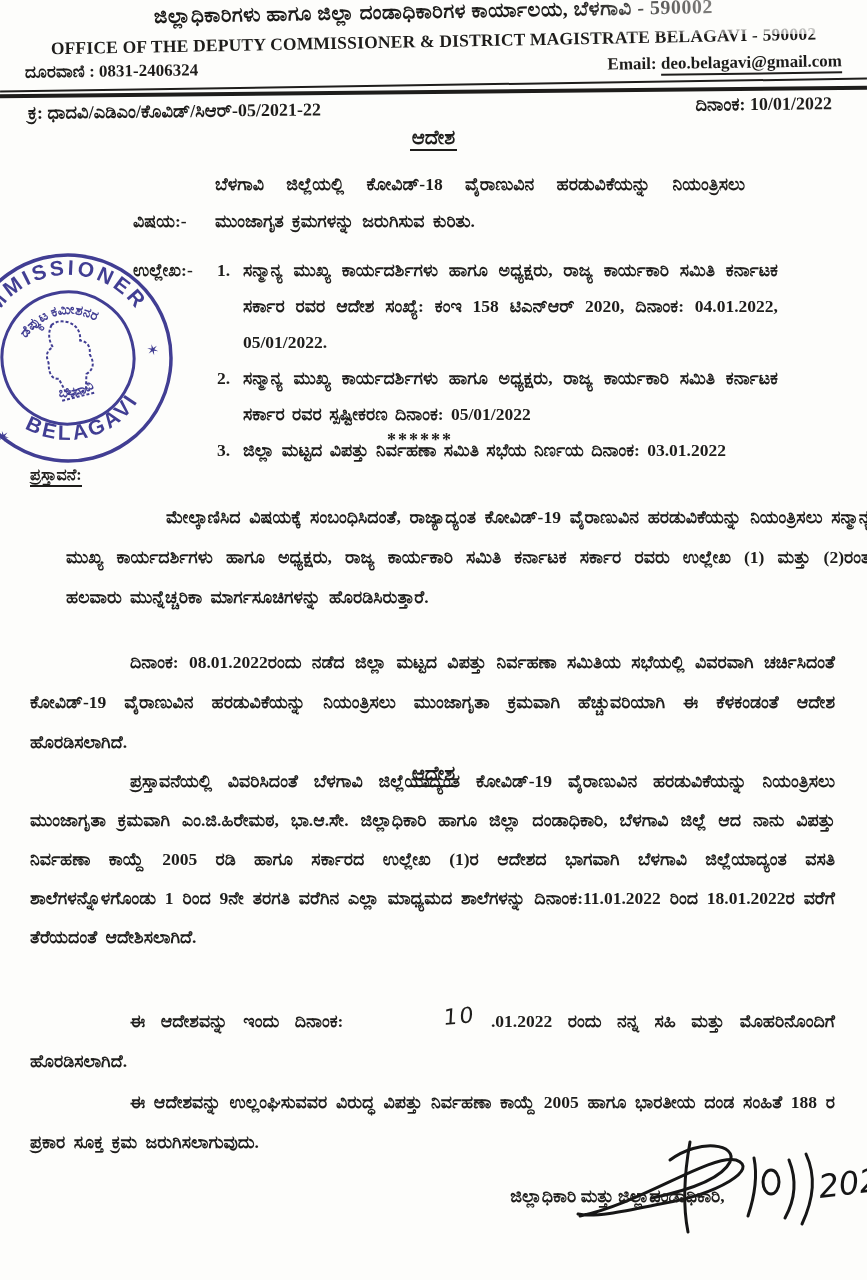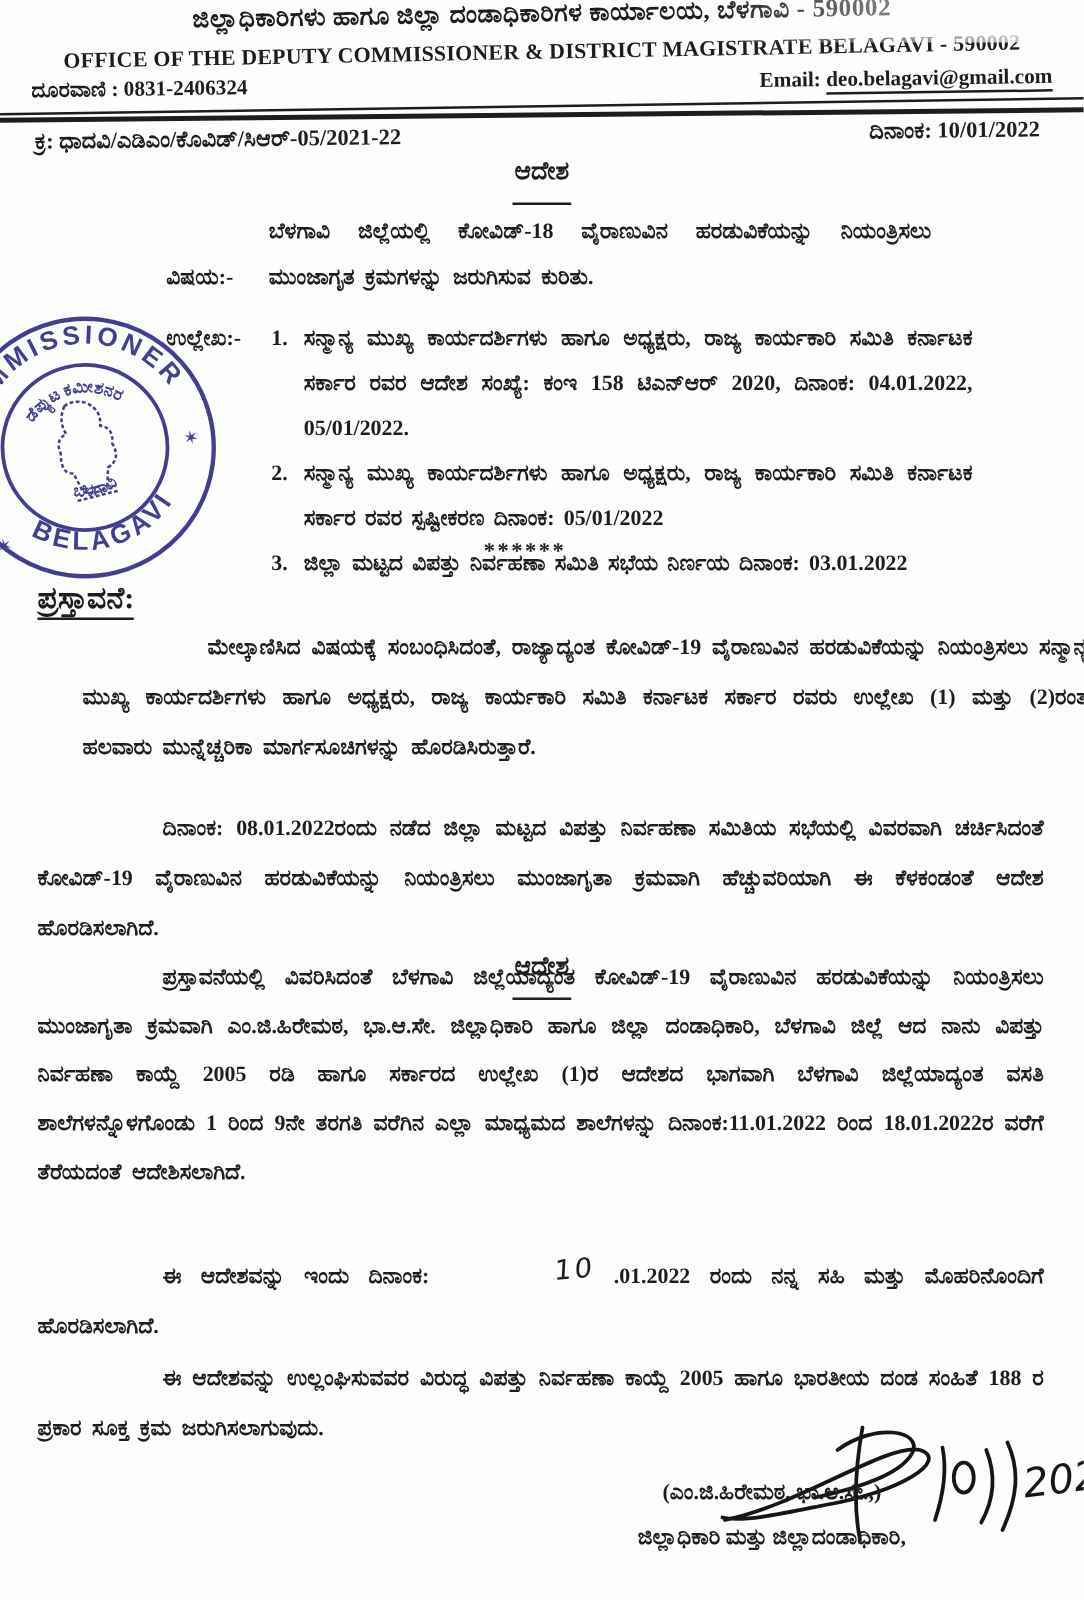--- a/index.html
+++ b/index.html
@@ -39,35 +39,35 @@
   .fade-overlay{
     top:0;right:0;width:300px;height:34px;pointer-events:none;
     background:linear-gradient(to left,rgba(253,253,251,.9),rgba(253,253,251,0));
   }
   
   .order-h1{top:126px;}
   .order-h2{top:762px;}
   .order-h{
     left:0;width:100%;text-align:center;font-size:20px;font-weight:700;
   }
-  .order-h span{border-bottom:2px solid var(--ink);padding:0 2px 14px;}
+  .order-h span{border-bottom:2px solid var(--ink);padding:0 2px 1px;}
   
   .subject{top:166px;left:133px;width:612px;display:flex;font-size:17.5px;line-height:37px;align-items:flex-end;}
   .subject .lbl{width:82px;flex:none;}
   .subject .txt{flex:1;text-align:justify;word-spacing:4px;}
   .reference{top:252px;left:133px;width:645px;display:flex;font-size:17.5px;line-height:36px;}
   .reference .lbl{width:84px;flex:none;}
   .ref-item{display:flex;}
   .ref-item .num{width:26px;flex:none;}
   .ref-item .txt{flex:1;text-align:justify;word-spacing:3px;}
   
   .separator{top:430px;left:0;width:840px;text-align:center;font-size:18px;font-weight:700;letter-spacing:2px;}
   
   .preamble-h{
-    top:466px;left:30px;font-size:24px;font-weight:700;
+    top:466px;left:30px;font-size:16px;font-weight:700;
     border-bottom:2px solid var(--ink);padding-bottom:1px;
   }
   .para{
     left:30px;width:805px;font-size:17.5px;line-height:40px;
     text-align:justify;word-spacing:4px;
   }
   .indent{text-indent:100px;}
   .p1{top:497px;margin-left:36px;}
   .p2{top:642px;}
   .p3{top:762px;line-height:39px;}
@@ -159,21 +159,20 @@
   <path d="M130,24 C160,2 198,8 190,26 C182,42 150,54 112,62"></path>
   <path d="M40,80 C100,68 170,18 196,24 C220,32 180,58 120,68 C90,74 55,82 38,78"></path>
   <path d="M214,22 C218,42 214,62 208,80"></path>
   <ellipse cx="231" cy="46" rx="8" ry="12"></ellipse>
   <path d="M249,24 C257,44 255,64 245,82"></path>
   <path d="M266,18 C276,40 274,62 262,88"></path>
   <text x="280" y="62" transform="rotate(-7 280 62)">2022</text>
 </svg>
 
 <div class="abs sig-block">
-  <div class="sig-name kn">(ಎಂ.ಜಿ.ಹಿರೇಮಠ, ಭಾ.ಆ.ಸೇ.,)</div>
   <div class="sig-line kn">ಜಿಲ್ಲಾಧಿಕಾರಿ ಮತ್ತು ಜಿಲ್ಲಾದಂಡಾಧಿಕಾರಿ,</div>
 </div>
 
 <svg class="abs stamp" viewBox="0 0 240 240">
   <circle cx="120" cy="120" r="103" stroke-width="3.5"></circle>
   <circle cx="120" cy="120" r="66" stroke-width="3"></circle>
   <defs>
     <path id="arcTop" d="M 37,108 A 84 84 0 0 1 203,108"></path>
     <path id="arcBottom" d="M 38,136 A 84 84 0 0 0 202,136"></path>
     <path id="arcInTop" d="M 72,110 A 51 51 0 0 1 168,110"></path>

